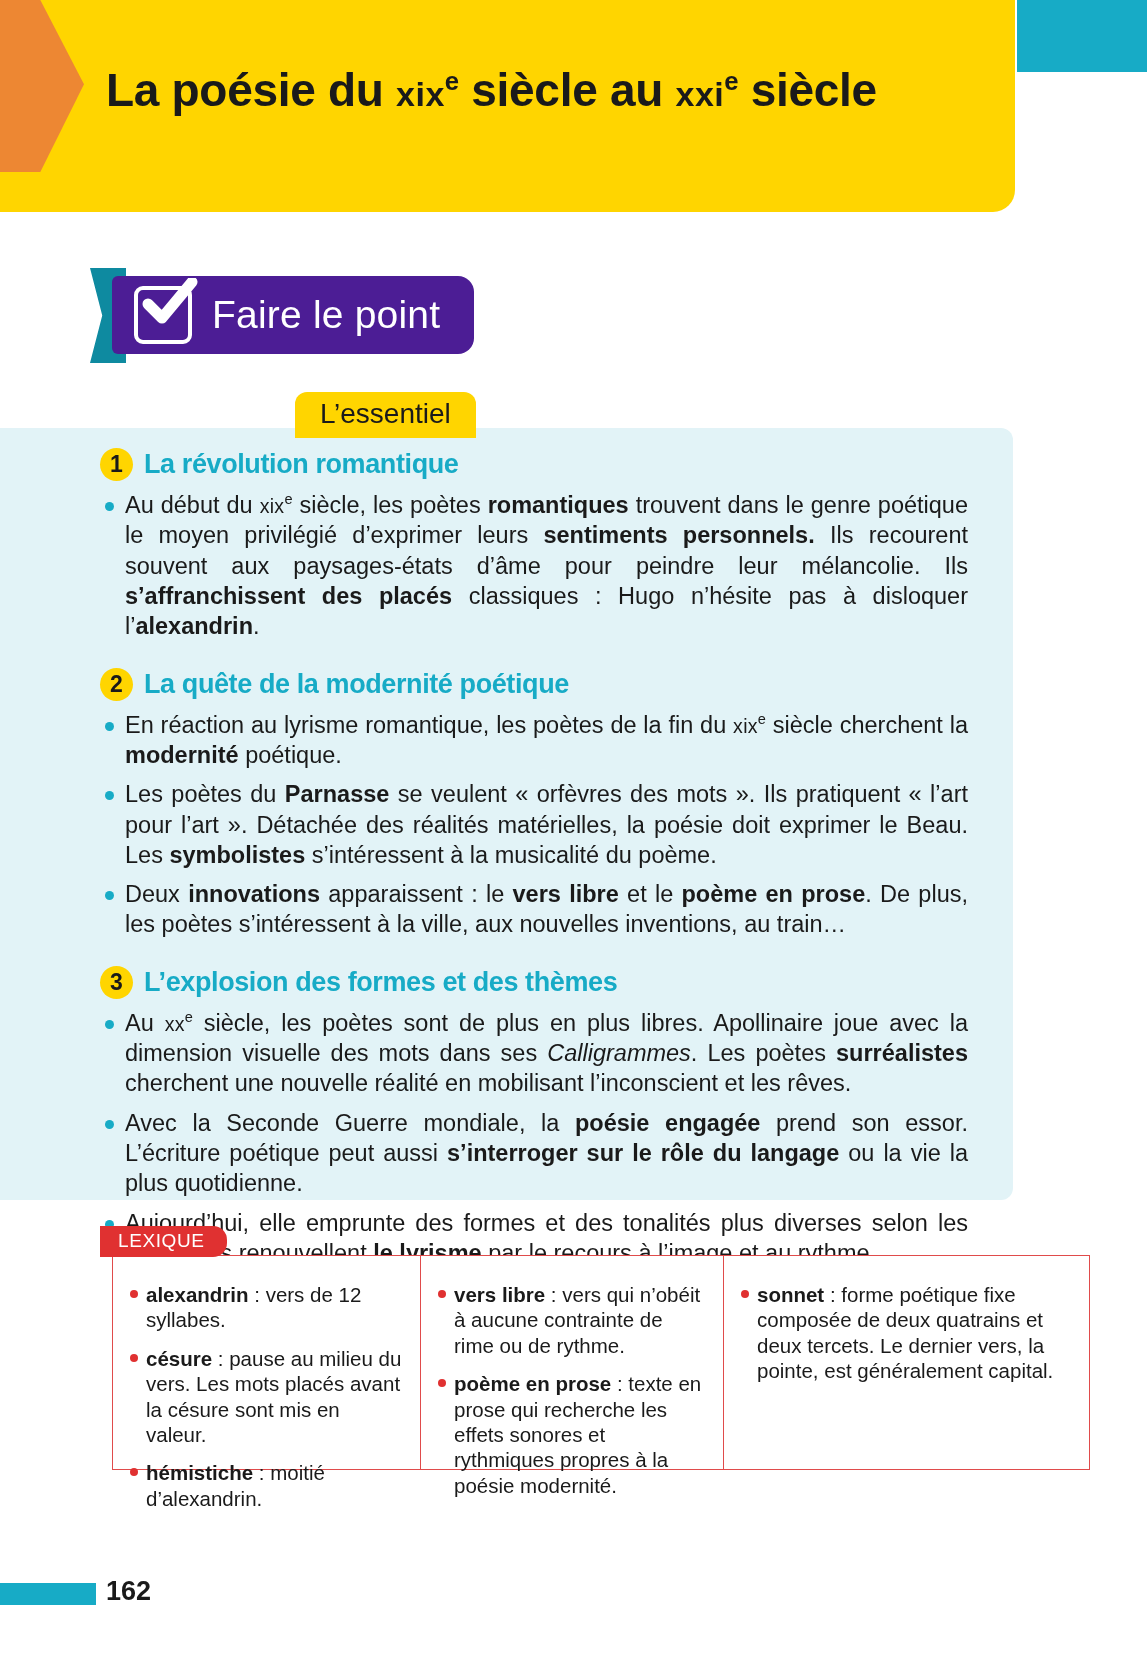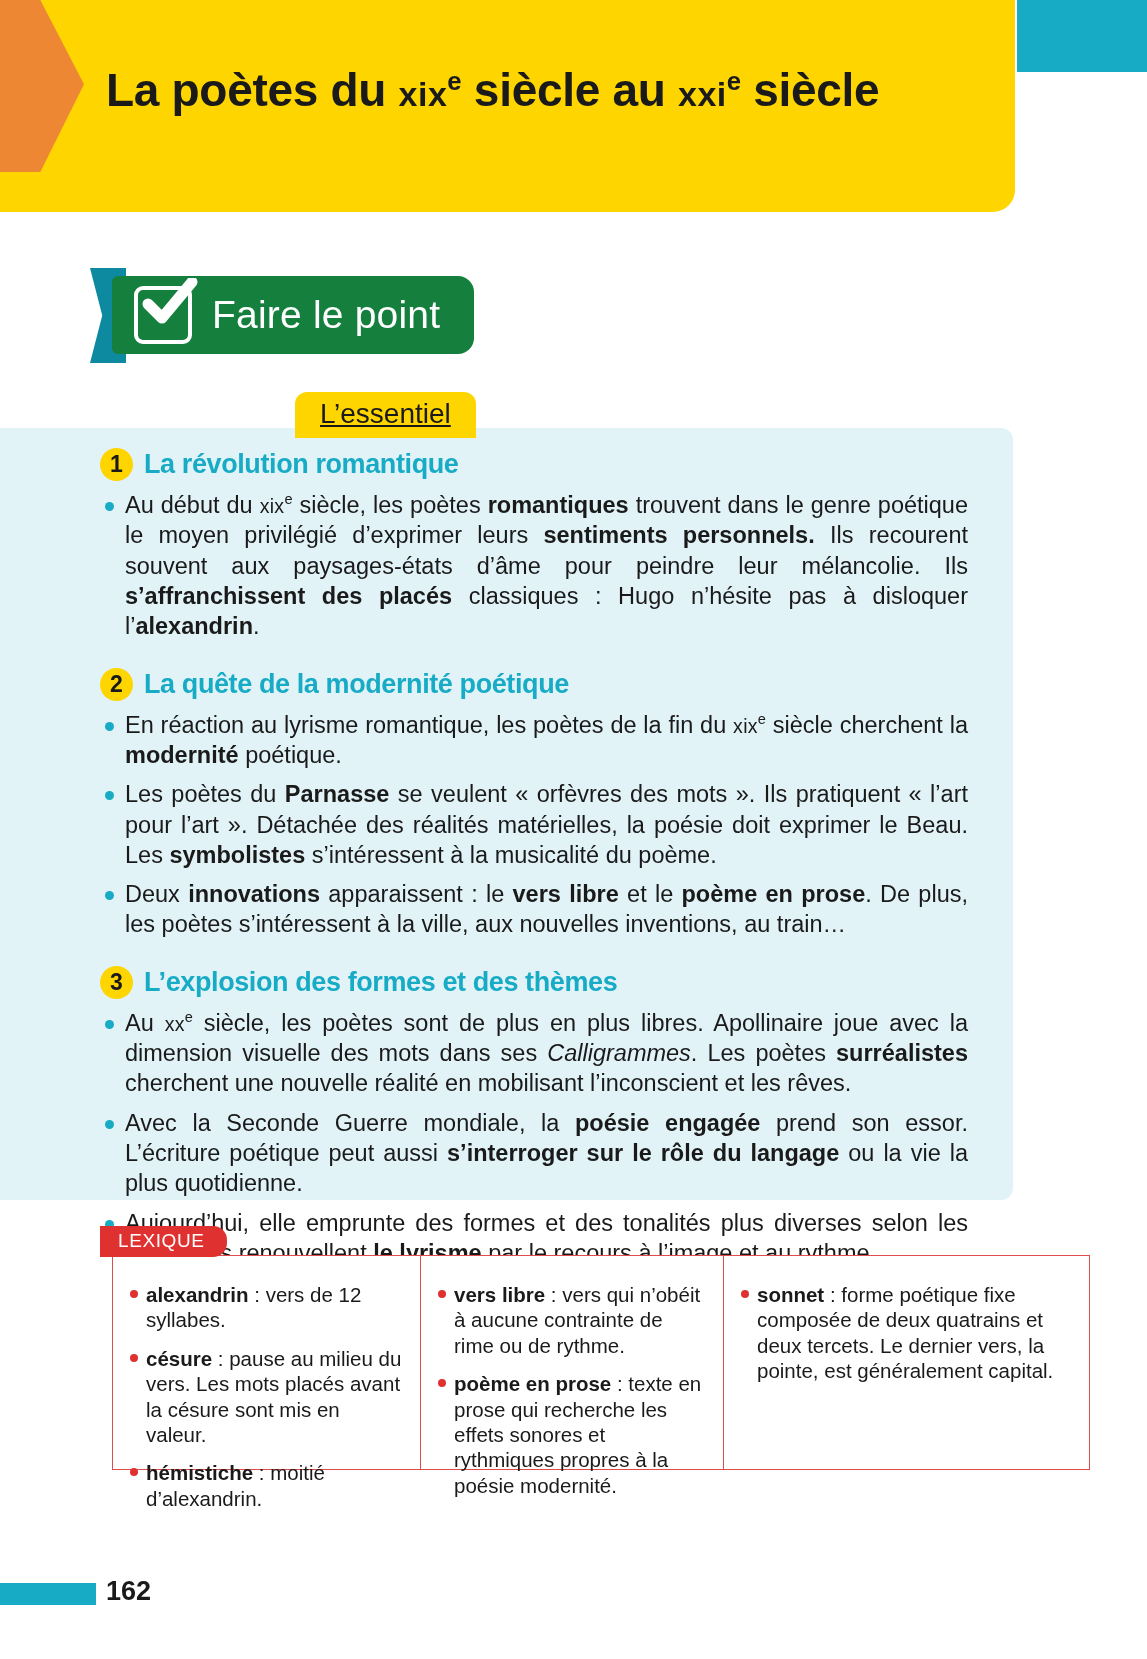--- a/index.html
+++ b/index.html
@@ -80,21 +80,21 @@
     left: 0; top: 0;
     width: 36px; height: 95px;
     background: #0e8aa0;
     clip-path: polygon(0 0, 100% 0, 100% 100%, 0 100%, 34% 50%);
   }
   .ribbon {
     position: absolute;
     left: 22px; top: 8px;
     height: 78px;
     padding: 0 34px 0 22px;
-    background: #15803d;
+    background: #4c1d95;
     border-radius: 6px 16px 16px 6px;
     display: flex;
     align-items: center;
     gap: 20px;
   }
   .check-box-icon {
     width: 50px; height: 50px;
     border: 4px solid #ffffff;
     border-radius: 9px;
     position: relative;
@@ -119,21 +119,20 @@
   .essentiel-tab {
     position: absolute;
     left: 295px;
     top: 392px;
     background: #ffd500;
     border-radius: 12px 12px 0 0;
     padding: 6px 25px 8px 25px;
     font-size: 28px;
     color: #1a1a1a;
     z-index: 3;
-    text-decoration: underline;
   }
 
   
   .essentiel-box {
     position: absolute;
     left: 0;
     top: 428px;
     width: 1013px;
     height: 772px;
     background: #e2f3f7;
@@ -262,21 +261,21 @@
   }
 </style>
 </head>
 <body>
 
 <div class="header-zone">
   <div class="teal-corner"></div>
   <div class="yellow-banner"></div>
   <div class="orange-arrow"></div>
   <div class="page-title">
-    <span>La poètes du </span><span class="sc">xix</span><sup>e</sup><span> siècle au </span><span class="sc">xxi</span><sup>e</sup><span> siècle</span>
+    <span>La poésie du </span><span class="sc">xix</span><sup>e</sup><span> siècle au </span><span class="sc">xxi</span><sup>e</sup><span> siècle</span>
   </div>
 </div>
 
 <div class="ribbon-wrap">
   <div class="ribbon-tail"></div>
   <div class="ribbon">
     <span class="check-box-icon">
       <svg class="tick" viewBox="0 0 56 52" xmlns="http://www.w3.org/2000/svg" aria-hidden="true">
         <path d="M6 26 L20 40 L50 4" fill="none" stroke="#ffffff" stroke-width="11" stroke-linecap="round" stroke-linejoin="round"></path>
       </svg>

